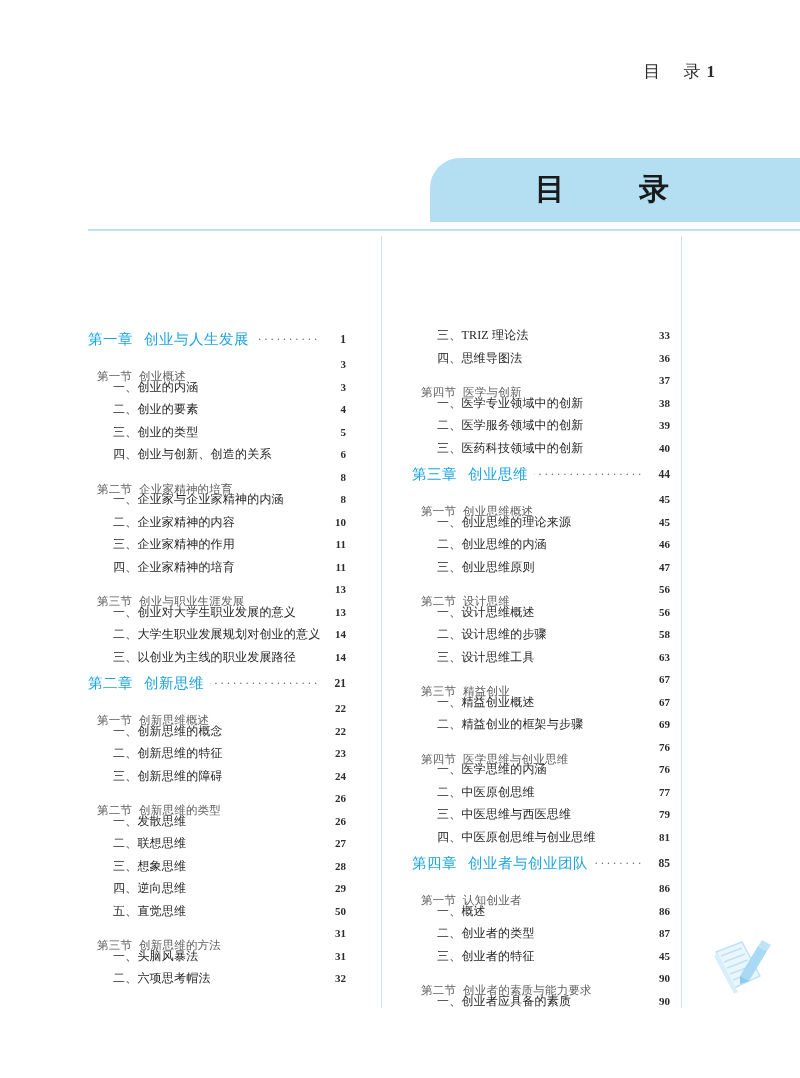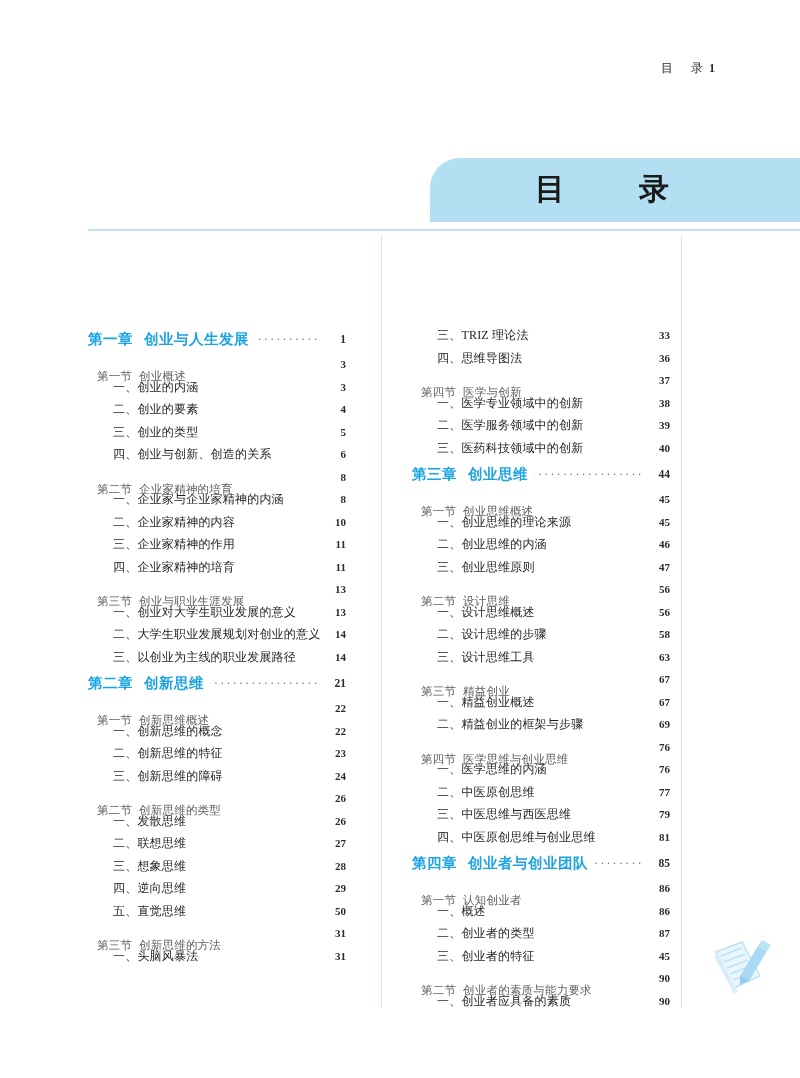--- a/index.html
+++ b/index.html
@@ -13,21 +13,21 @@
     position: relative;
     font-family: "Liberation Serif", "DejaVu Serif", serif;
     overflow: hidden;
   }
 
   
   .running-head {
     position: absolute;
     top: 60px;
     right: 85px;
-    font-size: 12px;
+    font-size: 17px;
     color: #2b2b2b;
     letter-spacing: 3px;
     white-space: nowrap;
     font-family: "Liberation Serif", "DejaVu Serif", serif;
   }
   .running-head .page-no {
     font-weight: bold;
     letter-spacing: 0;
     margin-left: 3px;
   }
@@ -126,21 +126,21 @@
 
   
   .lv-chapter {
     height: 26px;
     line-height: 26px;
     margin-top: 2px;
     margin-bottom: 1px;
   }
   .lv-chapter .label {
     color: #1ba3e3;
-    font-weight: bold;
+    font-weight: normal;
     font-size: 14.5px;
     letter-spacing: 0.5px;
     font-family: "Liberation Sans", "DejaVu Sans", sans-serif;
   }
   .lv-chapter .label .chap-gap { display:inline-block; width: 11px; }
   .lv-chapter .pg { color: #2b2b2b; font-weight: bold; font-size: 11.5px; }
   .lv-chapter .leader { color: #6a6a6a; }
 
   
   .lv-section .label {
@@ -206,20 +206,21 @@
     <div class="toc-row lv-item"><span class="label">二、创新思维的特征</span><span class="pg">23</span></div>
     <div class="toc-row lv-item"><span class="label">三、创新思维的障碍</span><span class="pg">24</span></div>
     <div class="toc-row lv-section"><span class="label"><span>第二节</span><span class="sec-gap"></span><span>创新思维的类型</span></span><span class="pg">26</span></div>
     <div class="toc-row lv-item"><span class="label">一、发散思维</span><span class="pg">26</span></div>
     <div class="toc-row lv-item"><span class="label">二、联想思维</span><span class="pg">27</span></div>
     <div class="toc-row lv-item"><span class="label">三、想象思维</span><span class="pg">28</span></div>
     <div class="toc-row lv-item"><span class="label">四、逆向思维</span><span class="pg">29</span></div>
     <div class="toc-row lv-item"><span class="label">五、直觉思维</span><span class="pg">50</span></div>
     <div class="toc-row lv-section"><span class="label"><span>第三节</span><span class="sec-gap"></span><span>创新思维的方法</span></span><span class="pg">31</span></div>
     <div class="toc-row lv-item"><span class="label">一、头脑风暴法</span><span class="pg">31</span></div>
+    <div class="toc-row lv-item"><span class="label">二、六项思考帽法</span><span class="pg">32</span></div>
   </div>
 <div class="col col-right" id="col-right">
     <div class="toc-row lv-item"><span class="label">三、TRIZ 理论法</span><span class="pg">33</span></div>
     <div class="toc-row lv-item"><span class="label">四、思维导图法</span><span class="pg">36</span></div>
     <div class="toc-row lv-section"><span class="label"><span>第四节</span><span class="sec-gap"></span><span>医学与创新</span></span><span class="pg">37</span></div>
     <div class="toc-row lv-item"><span class="label">一、医学专业领域中的创新</span><span class="pg">38</span></div>
     <div class="toc-row lv-item"><span class="label">二、医学服务领域中的创新</span><span class="pg">39</span></div>
     <div class="toc-row lv-item"><span class="label">三、医药科技领域中的创新</span><span class="pg">40</span></div>
     <div class="toc-row lv-chapter"><span class="label"><span>第三章</span><span class="chap-gap"></span><span>创业思维</span></span><span class="leader" style="width: 110px; left: 122px; right: auto;">········································</span><span class="pg">44</span></div>
     <div class="toc-row lv-section"><span class="label"><span>第一节</span><span class="sec-gap"></span><span>创业思维概述</span></span><span class="pg">45</span></div>

